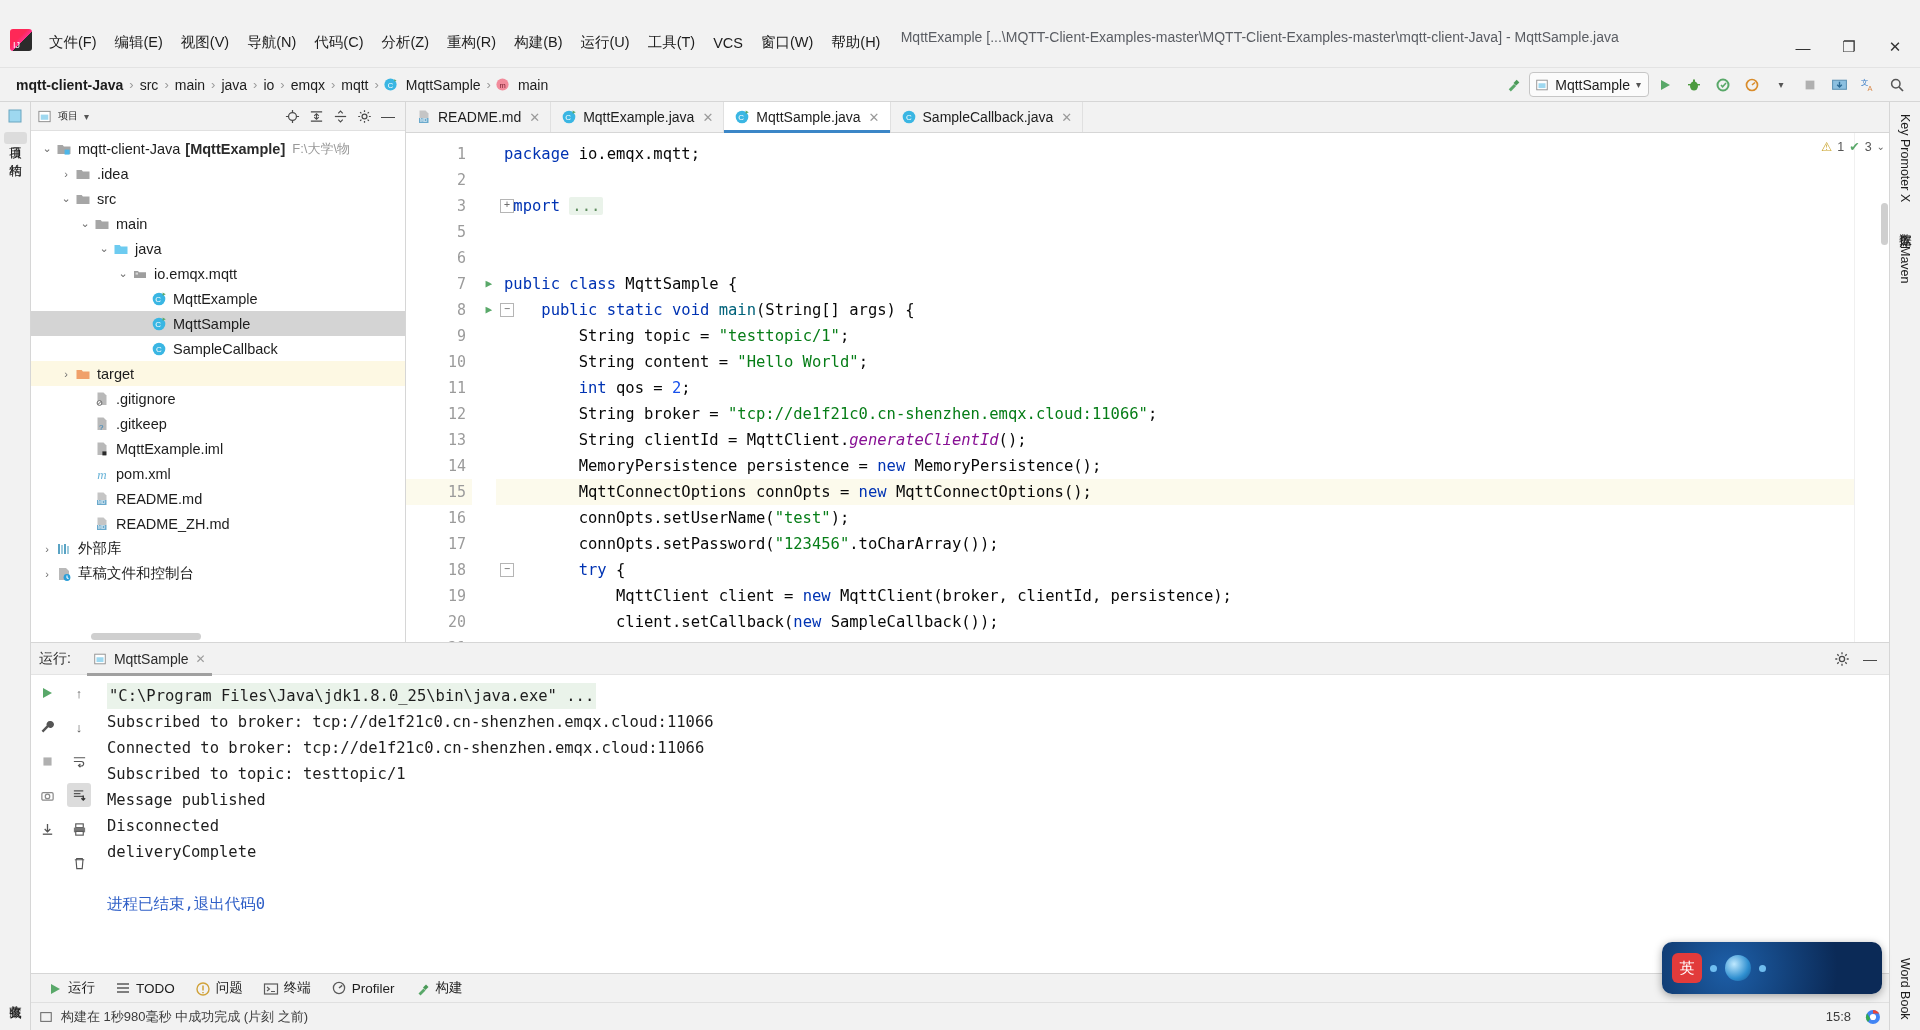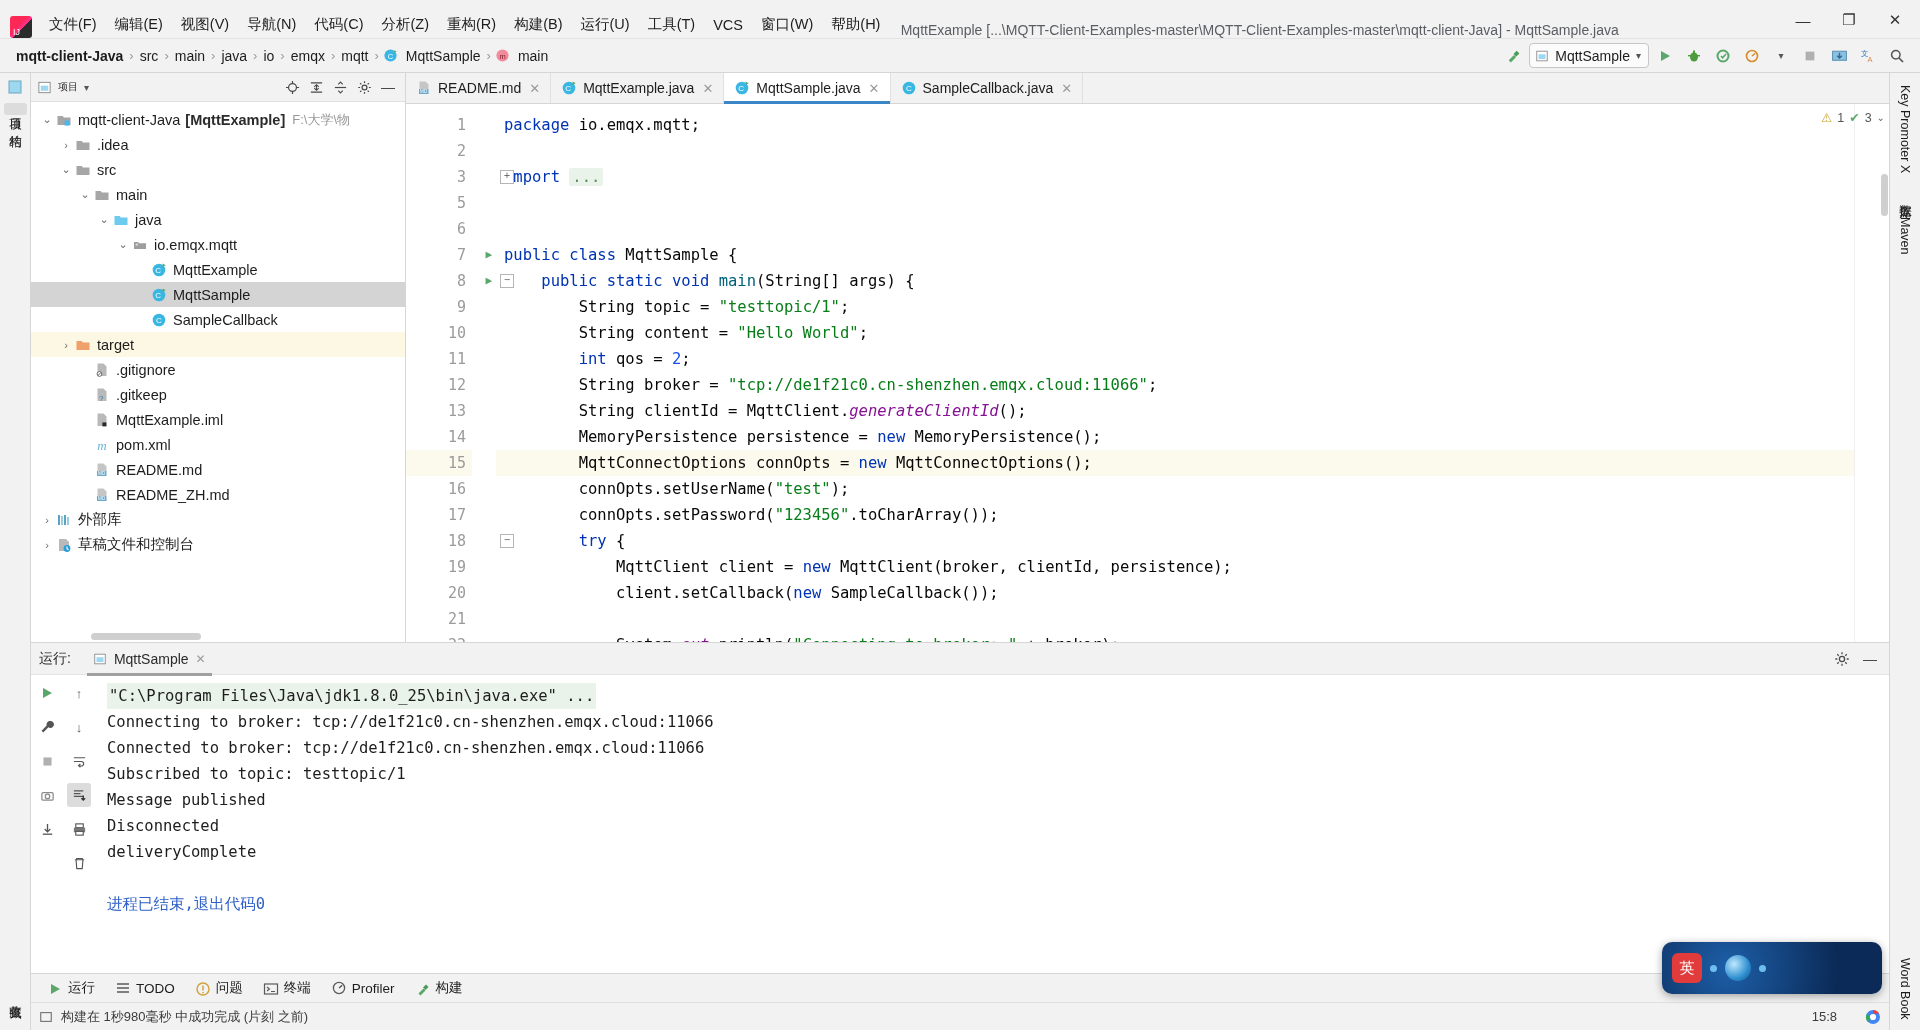--- a/index.html
+++ b/index.html
@@ -1,20 +1,20 @@
 <!DOCTYPE html>
 <html><head>
 <meta charset="utf-8">
 <style>
   html,body{margin:0;padding:0;background:#fff;}
   body{width:1920px;height:1030px;overflow:hidden;font-family:"Liberation Sans",sans-serif;font-size:13px;color:#2b2b2b;}
   .ide{width:1920px;height:1030px;display:flex;flex-direction:column;background:#f2f2f2;}
 
   
-  .titlebar{height:38px;background:#f2f2f2;display:flex;align-items:flex-end;border-bottom:1px solid #e3e3e3;flex:0 0 38px;}
+  .titlebar{height:38px;background:#f2f2f2;display:flex;align-items:flex-start;border-bottom:1px solid #e3e3e3;flex:0 0 38px;margin-top:29px;}
   .logo{width:22px;height:22px;margin:0 8px 0 10px;border-radius:3px;
         background:linear-gradient(135deg,#fe2857 0%,#fe2857 40%,#ff318c 55%,#2b2b2b 56%,#2b2b2b 100%);position:relative;}
   .logo:after{content:"IJ";position:absolute;left:3px;bottom:1px;font-size:9px;color:#fff;font-family:"Liberation Sans",sans-serif;}
   .menu{display:flex;align-items:center;}
   .menu-item{padding:4px 9px;font-size:14.5px;color:#1d1d1d;white-space:nowrap;cursor:default;}
   .win-title{flex:1;text-align:center;font-size:14px;color:#5a5d63;padding-right:150px;white-space:nowrap;overflow:hidden;text-overflow:ellipsis;}
   .win-btns{display:flex;align-items:center;gap:0;margin-right:2px;}
   .win-btn{width:46px;height:36px;display:flex;align-items:center;justify-content:center;color:#333;font-size:15px;}
 
   
@@ -98,21 +98,21 @@
   .rt-ic.sel{background:#dcdcdc;}
   .console{flex:1;padding:8px 10px 0 12px;font-family:"DejaVu Sans Mono",monospace;font-size:15.5px;overflow:hidden;min-width:0;}
   .oline{height:26px;line-height:26px;white-space:pre;color:#1d1d1d;}
   .oline.cmd{background:#eaf3ea;color:#1d1d1d;display:inline-block;padding:0 2px;}
   .oline.link{color:#2f5fc7;}
 
   
   .statusbar{height:28px;flex:0 0 28px;background:#f2f2f2;display:flex;align-items:center;border-top:1px solid #d6d6d6;padding-left:8px;gap:4px;}
   .sb-item{display:flex;align-items:flex-end;gap:5px;font-size:13.5px;color:#1d1d1d;padding:3px 8px;border-radius:3px;}
   .bottombar{height:27px;flex:0 0 27px;background:#f2f2f2;display:flex;align-items:center;border-top:1px solid #e0e0e0;padding:0 8px;font-size:13px;color:#3c3c3c;gap:8px;}
-  .bb-right{margin-left:auto;display:flex;align-items:center;gap:28px;}
+  .bb-right{margin-left:auto;display:flex;align-items:center;gap:14px;}
 
   .ime{position:absolute;right:38px;bottom:36px;width:200px;height:52px;border-radius:10px;
        background:radial-gradient(circle at 30% 50%,#1d5fa8 0%,#0b2a57 70%);display:flex;align-items:center;padding:0 10px;gap:8px;
        box-shadow:0 2px 8px rgba(0,0,0,.35);}
   .ime-badge{width:30px;height:30px;border-radius:6px;background:#e23b3b;color:#fff;display:flex;align-items:center;justify-content:center;font-size:15px;}
   .ime-dot{width:7px;height:7px;border-radius:50%;background:#7fd0ff;opacity:.85;}
   .ime-orb{width:26px;height:26px;border-radius:50%;background:radial-gradient(circle at 35% 35%,#bfe9ff,#2f8fd0 60%,#12518f);}
   svg{display:block;}
 </style>
 </head>
@@ -671,21 +671,21 @@
                 </div>
               <div class="rt-ic">
                   <svg width="15" height="15" viewBox="0 0 16 16">
                     <path d="M3 4h10M5 4V2.6h6V4M4.3 4l.8 9.4h5.8L11.7 4" stroke="#555" stroke-width="1.2" fill="none"></path>
                   </svg>
                 </div>
             </div>
           </div>
           <div class="console" id="console-root">
               <div class="oline"><span class="oline cmd">"C:\Program Files\Java\jdk1.8.0_25\bin\java.exe" ...</span></div>
-              <div class="oline">Connecting to broker: tcp://de1f21c0.cn-shenzhen.emqx.cloud:11066</div>
+              <div class="oline">Subscribed to broker: tcp://de1f21c0.cn-shenzhen.emqx.cloud:11066</div>
               <div class="oline">Connected to broker: tcp://de1f21c0.cn-shenzhen.emqx.cloud:11066</div>
               <div class="oline">Subscribed to topic: testtopic/1</div>
               <div class="oline">Message published</div>
               <div class="oline">Disconnected</div>
               <div class="oline">deliveryComplete</div>
               <div class="oline">&nbsp;</div>
               <div class="oline link">进程已结束,退出代码0</div>
             </div>
         </div>
       </div>

